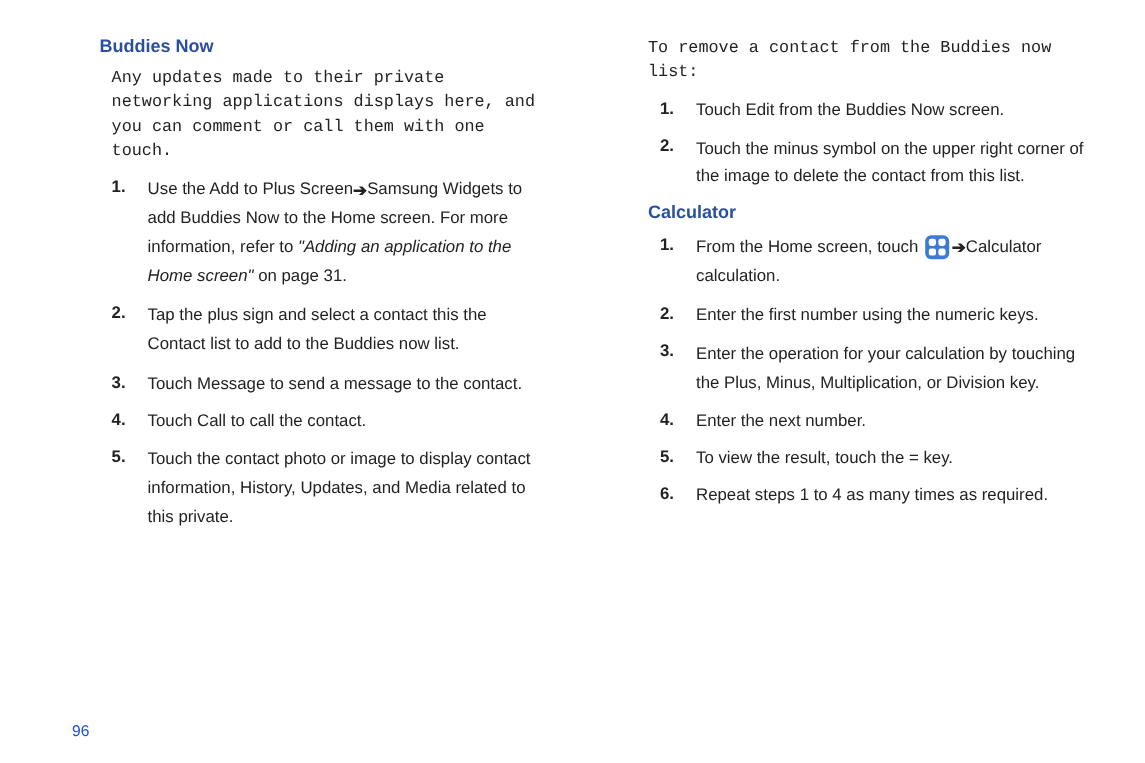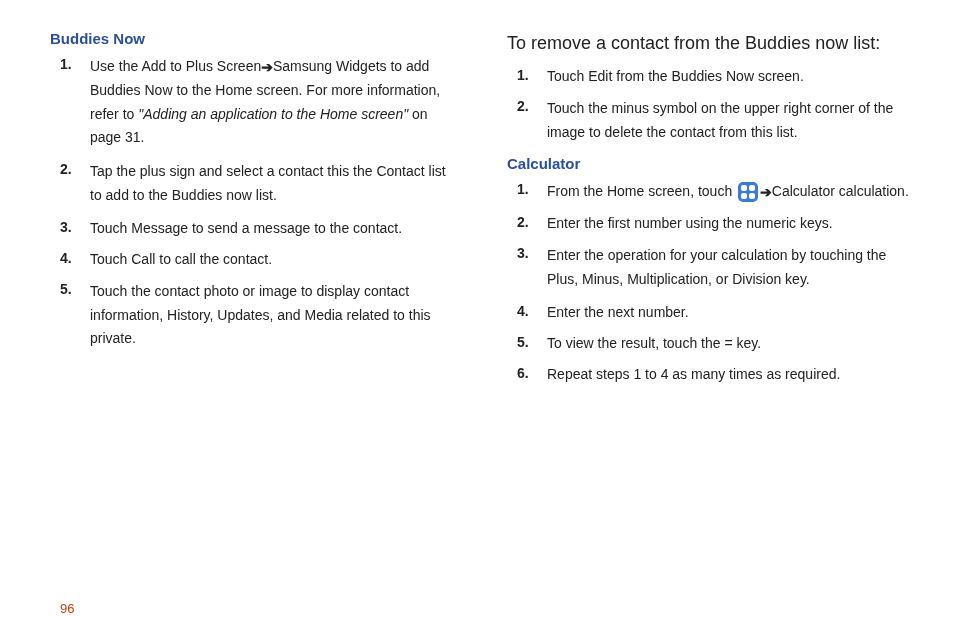--- a/index.html
+++ b/index.html
@@ -18,35 +18,37 @@
     box-sizing: border-box;
     padding: 30px 40px 20px 50px;
   }
   .columns {
     display: flex;
     gap: 50px;
   }
   .col {
     flex: 1 1 0;
     min-width: 0;
+    margin-left: 33px;
   }
   .heading {
     font-family: Arial, Helvetica, sans-serif;
     font-weight: 900;
     color: #2a4f9c;
     font-size: 15px;
     margin: 0 0 8px 0;
     letter-spacing: 0px;
   }
   .para {
-    font-size: 18px;
+    font-size: 14px;
     line-height: 1.45;
     margin: 0 0 10px 0;
     padding-left: 10px;
     font-stretch: condensed;
+    font-family: Liberation Mono, monospace;
   }
   .para-wide { padding-left: 10px; }
   .ol {
     list-style: none;
     margin: 0;
     padding: 0 0 0 10px;
   }
   .ol li {
     display: flex;
     align-items: flex-start;
@@ -88,31 +90,32 @@
     justify-content: space-between;
   }
   .app-icon span {
     width: 6px; height: 6px; background: #fff; border-radius: 2px;
   }
   .page-number {
     position: absolute;
     left: 60px;
     bottom: 20px;
     font-size: 13px;
-    color: #c2410c;
+    color: #1d4ed8;
   }
 </style>
 </head>
 <body>
 
 <div class="page">
   <div class="columns">
 
     <div class="col">
       <div class="heading">Buddies Now</div>
+      <div class="para">Any updates made to their private networking applications displays here, and you can comment or call them with one touch.</div>
 
       <ol class="ol">
         <li>
           <div class="num">1.</div>
           <div class="li-body">
             <span>Use the </span><span class="b">Add to Plus Screen</span><span class="arrow"> ➔ </span><span class="b">Samsung Widgets</span><span> to add </span><span class="b">Buddies Now</span><span> to the Home screen. For more information, refer to </span><span class="i">"Adding an application to the Home screen"</span><span>  on page 31.</span>
           </div>
         </li>
         <li>
           <div class="num">2.</div>

